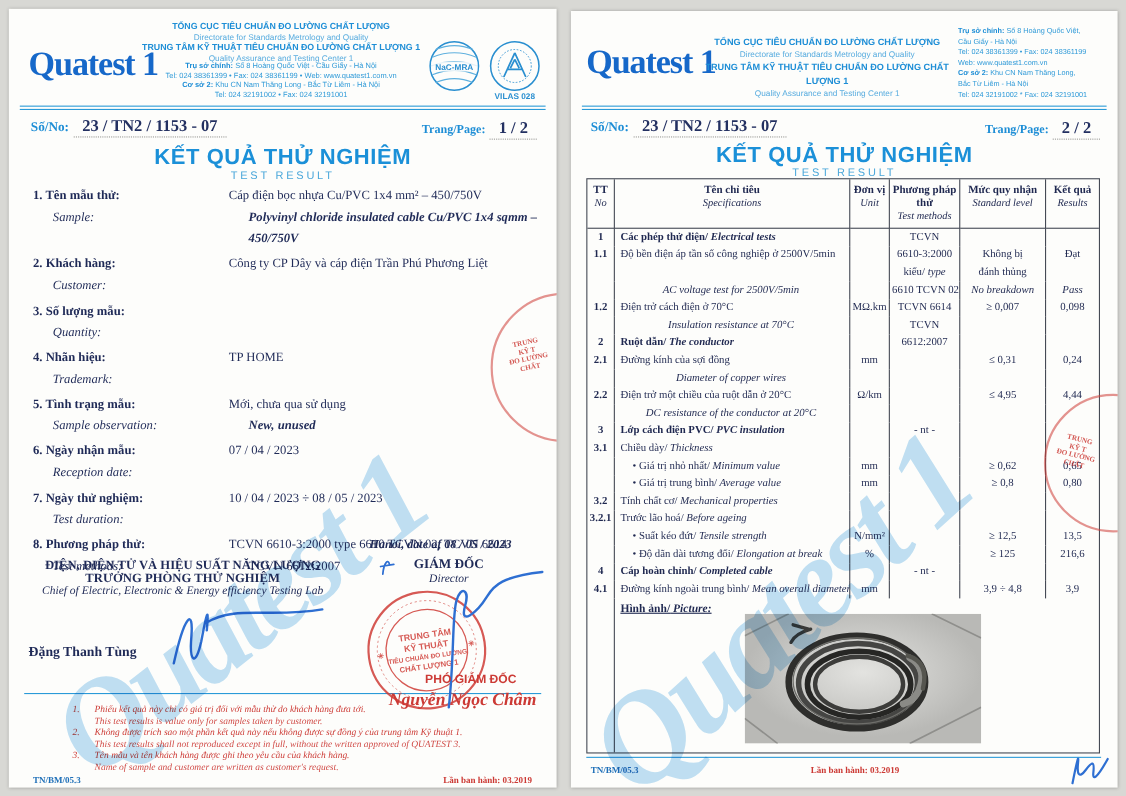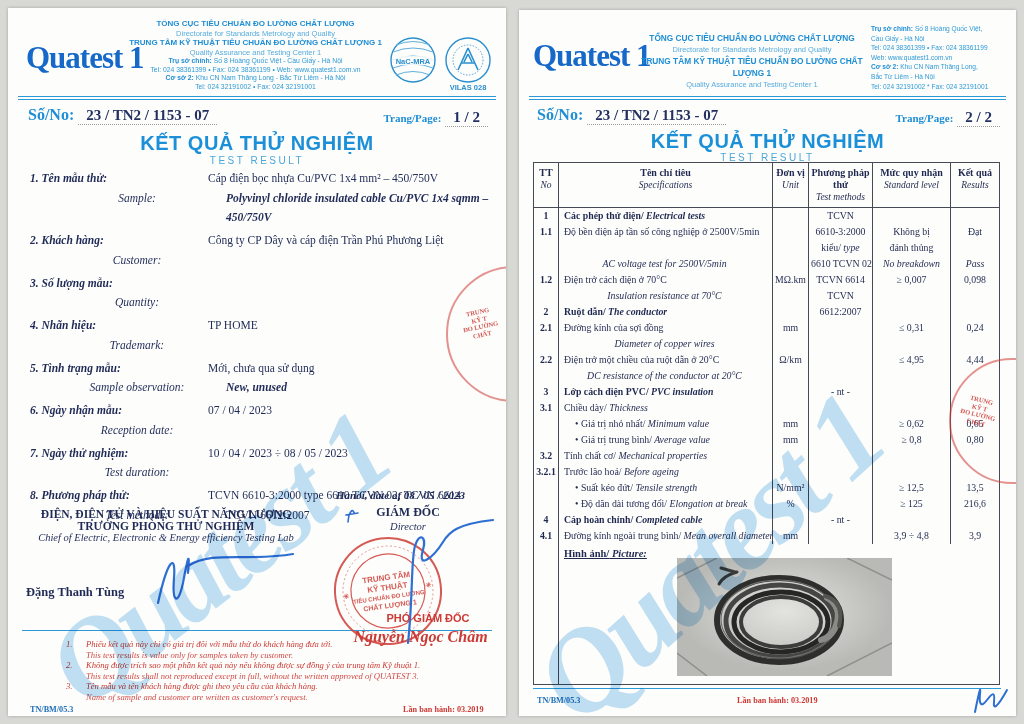--- a/index.html
+++ b/index.html
@@ -12,30 +12,30 @@
       color:#9fd0f0;opacity:.65;white-space:nowrap;pointer-events:none;letter-spacing:-5px;
       mix-blend-mode:multiply;z-index:5;transform-origin:left center;}
   
   .qlogo{font-family:"Liberation Serif",serif;font-weight:bold;color:#1668c9;font-size:31px;letter-spacing:-1px;}
   .hc{line-height:10px;text-align:center;font-family:"Liberation Sans",sans-serif;}
   .hvn{font-size:8px;font-weight:bold;color:#1e8ed6;line-height:10px;}
   .hen{font-size:7.5px;color:#58acdf;line-height:9px;}
   .haddr{font-size:6.8px;color:#2f9ad8;line-height:8.6px;}
   .haddr b{color:#1e8ed6;}
   .drule{border-top:1.6px solid #2a9ad8;border-bottom:1px solid #2a9ad8;height:2.4px;}
-  .snolbl{color:#1e8ed6;font-weight:bold;font-size:16px;}
+  .snolbl{color:#1e8ed6;font-weight:bold;font-size:12px;}
   .snoval{color:#233061;font-weight:bold;font-size:15px;border-bottom:1.2px dotted #9a9a96;padding:0 8px 1px 8px;}
   .title{font-family:"Liberation Sans",sans-serif;font-weight:bold;font-size:20px;color:#1b90d8;text-align:center;letter-spacing:.5px;}
   .subtitle{font-family:"Liberation Sans",sans-serif;font-size:10px;color:#4aa7da;text-align:center;letter-spacing:2.5px;}
   
   #fields{position:absolute;left:22px;top:161px;width:460px;color:#1f2a57;font-size:11.5px;z-index:2;}
   .frow{display:flex;line-height:19.5px;}
   .flab{width:178px;flex:none;}
-  .flab.en{padding-left:18px;font-style:italic;font-weight:normal;text-align:center;}
-  .flab.vn{font-weight:bold;font-style:italic;}
+  .flab.en{padding-left:18px;font-style:italic;font-weight:normal;}
+  .flab.vn{font-weight:bold;}
   .fval{flex:1;}
   .fval.en{font-style:italic;font-weight:bold;}
   .fgap{height:3.5px;}
   
   .sgn{color:#1f2a57;}
   .red{color:#cc3a35;}
   .script{font-family:"Liberation Serif",serif;font-style:italic;font-weight:bold;}
   
   #notes{position:absolute;left:58px;top:631px;width:420px;color:#cc3a35;font-size:8.6px;font-style:italic;line-height:10.6px;z-index:2;}
   .note{display:flex;}

